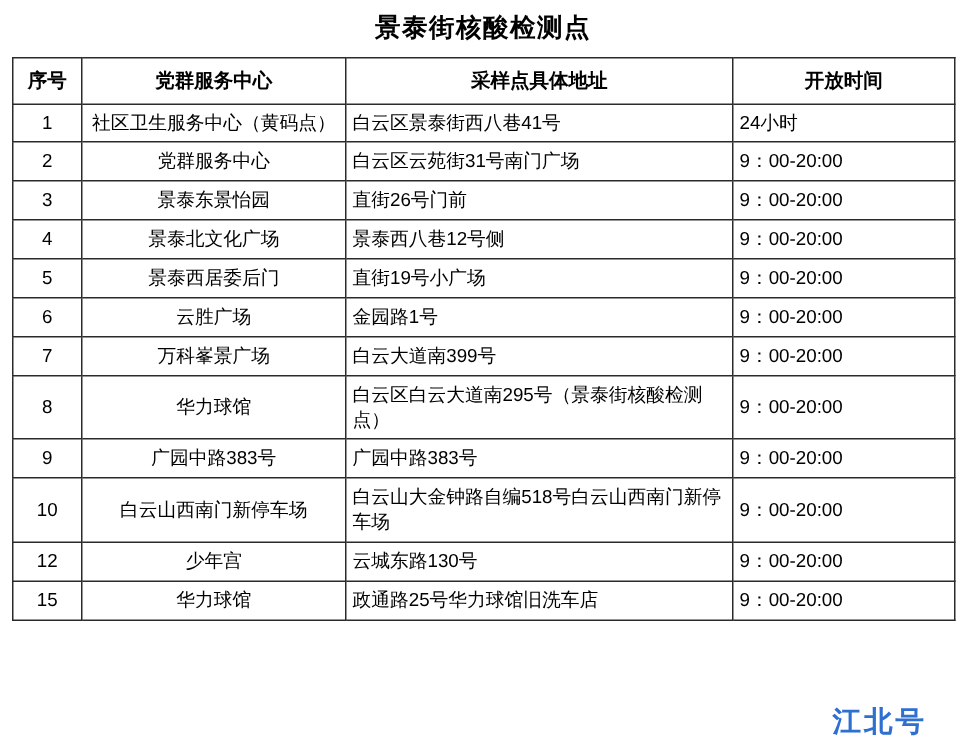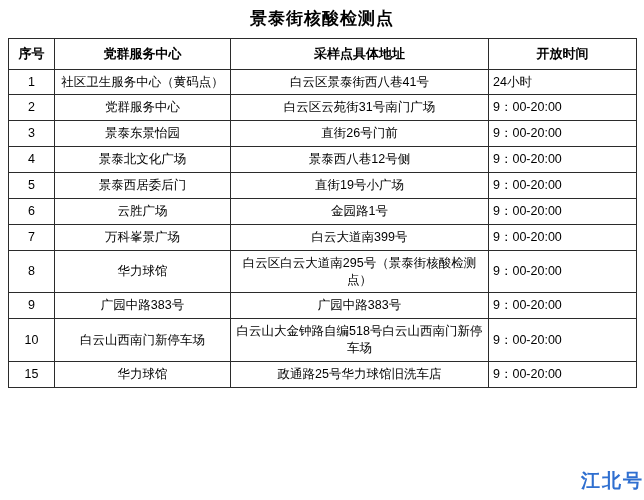--- a/index.html
+++ b/index.html
@@ -57,30 +57,30 @@
   col.c-time  { width: 148px; }
 
   td.idx {
     text-align: center;
     font-size: 12.5px;
   }
   td.name {
     text-align: center;
   }
   td.addr {
-    text-align: center;
+    text-align: left;
     padding-left: 6px;
     margin-left: 19px;
   }
   td.time {
     text-align: left;
   }
   .wm {
     position: absolute;
-    right: 0;
+    right: 26px;
     bottom: 6px;
     font-size: 19px;
     font-weight: bold;
     color: #2f6fd0;
     letter-spacing: 2px;
     font-family: "DejaVu Sans", "Liberation Sans", sans-serif;
     margin-left: 42px;
   }
 </style>
 </head>
@@ -160,20 +160,26 @@
         <td class="addr">广园中路383号</td>
         <td class="time">9：00-20:00</td>
       </tr>
       <tr>
         <td class="idx">10</td>
         <td class="name">白云山西南门新停车场</td>
         <td class="addr">白云山大金钟路自编518号白云山西南门新停车场</td>
         <td class="time">9：00-20:00</td>
       </tr>
       <tr>
+        <td class="idx">12</td>
+        <td class="name">少年宫</td>
+        <td class="addr">云城东路130号</td>
+        <td class="time">9：00-20:00</td>
+      </tr>
+      <tr>
         <td class="idx">15</td>
         <td class="name">华力球馆</td>
         <td class="addr">政通路25号华力球馆旧洗车店</td>
         <td class="time">9：00-20:00</td>
       </tr>
     </tbody>
   </table>
 
   <div class="wm">江北号</div>
 </div>

